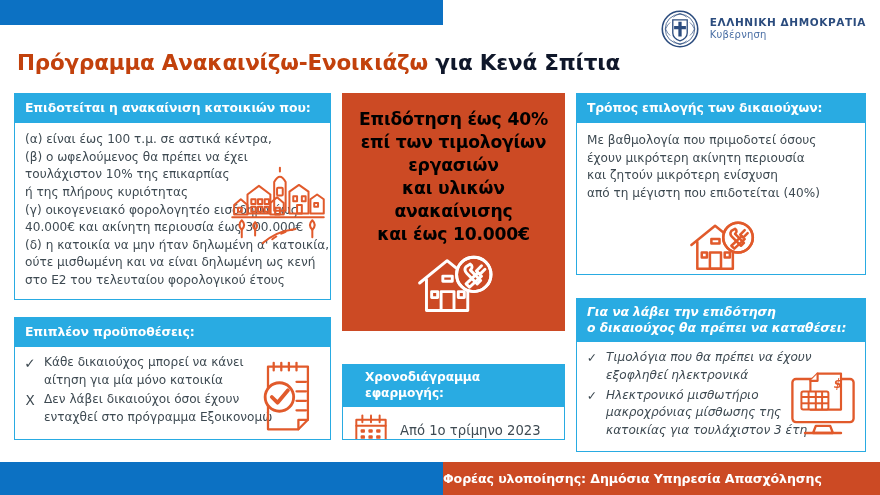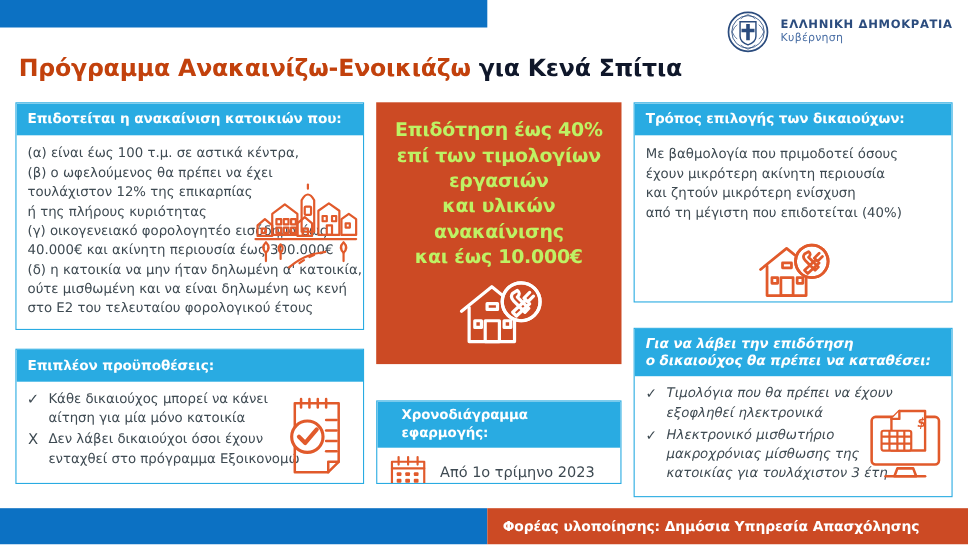--- a/index.html
+++ b/index.html
@@ -93,21 +93,21 @@
   #card-extra .doc-icon {
     position: absolute; right: 5px; top: 12px;
     width: 76px; height: 76px; pointer-events: none;
   }
 
   
   #panel-subsidy {
     position: absolute; left: 342px; top: 93px;
     width: 223px; height: 238px;
     background: #CC4A24;
-    color: #bef264;
+    color: #000000;
     display: flex; flex-direction: column;
     align-items: center; justify-content: flex-start;
     padding-top: 15px;
   }
   #panel-subsidy .subsidy-text {
     text-align: center;
     font-size: 17.2px; font-weight: bold;
     line-height: 1.34;
     letter-spacing: -0.2px;
   }
@@ -151,21 +151,21 @@
     position: absolute; left: 0; bottom: 0;
     width: 443px; height: 33px; background: #0C71C3;
   }
   .footer-orange {
     position: absolute; left: 443px; bottom: 0;
     width: 437px; height: 33px; background: #CC4A24;
     display: flex; align-items: center;
   }
   .footer-orange .footer-text {
     color: #ffffff; font-weight: bold; font-size: 12.6px;
-    padding-left: 14px; letter-spacing: -0.1px; white-space: nowrap;
+    letter-spacing: -0.1px; white-space: nowrap;
   }
 </style>
 </head>
 <body>
 
 <div id="page">
 
   <div class="topbar"></div>
 
   <div class="gov-logo">
@@ -233,21 +233,21 @@
             <path d="M26 70 q-4 -4 0 -8 q4 4 0 8"></path>
           <path d="M86 78 v-8"></path>
             <path d="M86 70 q-5 -5 0 -10 q5 5 0 10"></path>
 
           <path d="M34 84 q14 -12 30 -14"></path>
           <path d="M44 80 q12 -9 26 -11" stroke-dasharray="5 6"></path>
         </g>
       </svg>
       <p>(α) είναι έως 100 τ.μ. σε αστικά κέντρα,</p>
       <p>(β) ο ωφελούμενος θα πρέπει να έχει</p>
-      <p>τουλάχιστον 12% της επικαρπίας</p>
+      <p>τουλάχιστον 10% της επικαρπίας</p>
       <p>ή της πλήρους κυριότητας</p>
       <p>(γ) οικογενειακό φορολογητέο εισόδημα έως</p>
       <p>40.000€ και ακίνητη περιουσία έως 300.000€</p>
       <p>(δ) η κατοικία να μην ήταν δηλωμένη α' κατοικία,</p>
       <p>ούτε μισθωμένη και να είναι δηλωμένη ως κενή</p>
       <p>στο Ε2 του τελευταίου φορολογικού έτους</p>
     </div>
   </div>
 
   <div class="card" id="card-extra">

